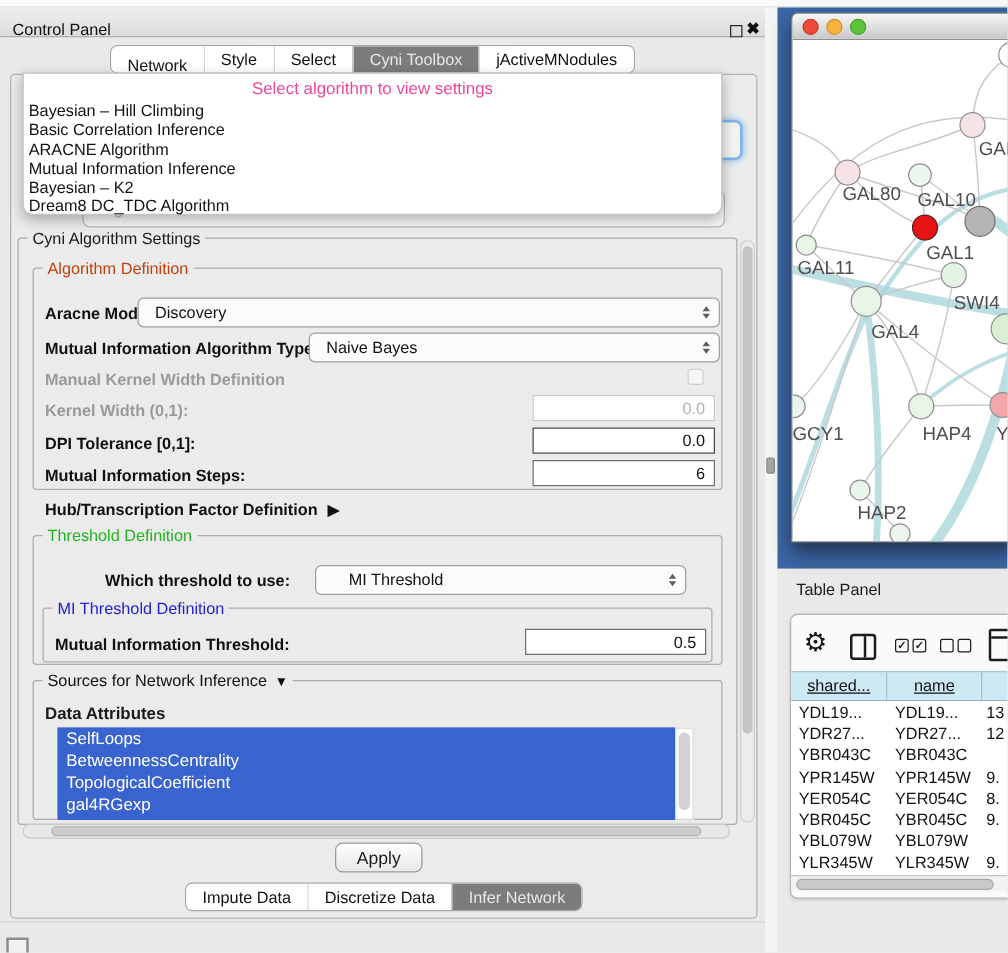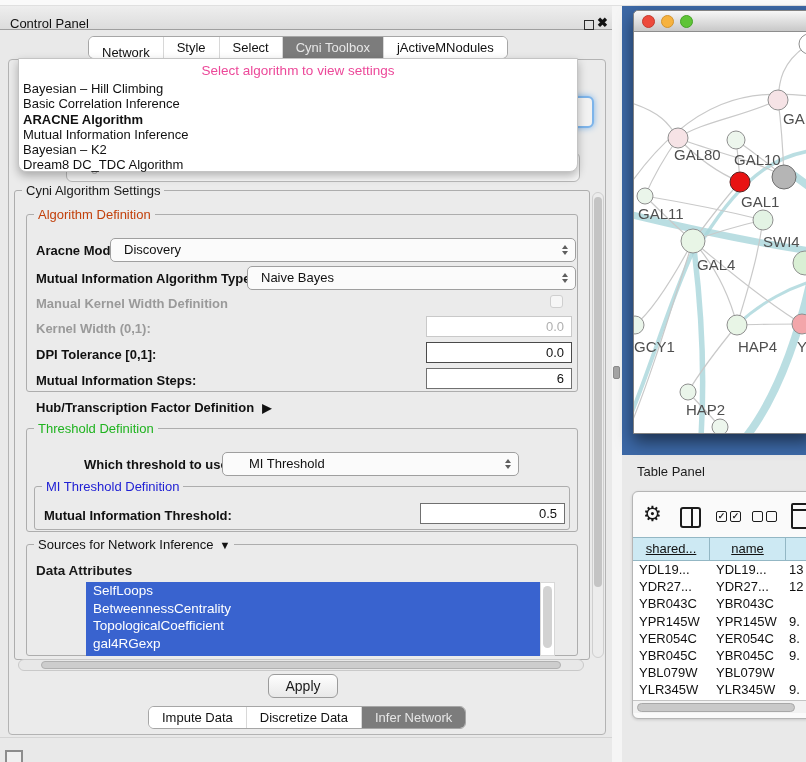--- a/index.html
+++ b/index.html
@@ -39,21 +39,21 @@
   #algo-popup {
     left:18px; top:58px; width:560px; height:114px;
     background:#ffffff; border:1px solid #c4c4c4;
     border-radius:0 0 8px 8px;
     box-shadow:0 4px 10px rgba(0,0,0,0.28);
     z-index:50;
   }
   #popup-hint { width:100%; text-align:center; margin-top:4px; font-size:13.5px; color:#ec4899; }
   #popup-list { margin-top:3px; }
   .popup-item { font-size:13px; line-height:15.3px; padding-left:4px; color:#111; }
-  .popup-item-selected { font-weight:bold; }
+  .popup-item-selected { font-weight:normal; }
 
   
   #hidden-combo {
     left:66px; top:152px; width:514px; height:30px;
     background:#f7f7f7; border:1px solid #b9b9b9; border-radius:6px;
     z-index:10; font-size:13px; color:#b5b5b5; line-height:28px; padding-left:24px;
     overflow:hidden;
   }
   #hidden-combo-glow {
     left:560px; top:96px; width:34px; height:32px;
@@ -91,21 +91,21 @@
   #dpi-field { border:1px solid #4a4a4a; }
   #steps-field { border:1px solid #707070; }
   #mithr-field { border:1px solid #707070; }
   #manual-checkbox { position:absolute; width:13px; height:13px; border:1px solid #cfcfcf; border-radius:3px; background:#f6f6f6; }
 
   #hub-row { left:36px; top:400px; font-size:13px; font-weight:bold; color:#111; }
   .tri-right-glyph { font-size:12px; margin-left:8px; color:#111; }
   .tri-down-glyph { font-size:11px; margin-left:6px; color:#111; }
 
   #attr-title { left:36px; top:563px; font-size:13.5px; font-weight:bold; }
-  #attr-list { left:46px; top:582px; width:456px; height:74px; overflow:hidden; background:#3963cf;margin-left:40px; }
+  #attr-list { left:46px; top:582px; width:494px; height:74px; overflow:hidden; background:#3963cf; }
   .attr-item { font-size:13.5px; line-height:17.5px; padding-left:7px; color:#ffffff; background:#3963cf; }
   #attr-scrollbar { left:540px; top:582px; width:15px; height:74px; background:#ffffff; border:1px solid #d8d8d8; }
   #attr-scroll-thumb { position:absolute; left:2px; top:3px; width:9px; height:62px; background:#d2d2d2; border-radius:5px; }
   #settings-hscroll { left:18px; top:659px; width:566px; height:12px; background:#e8e8e8; border:1px solid #c9c9c9; border-radius:6px; }
   #settings-hscroll-thumb { position:absolute; left:22px; top:1px; width:520px; height:8px; background:#cdcdcd; border:1px solid #b0b0b0; border-radius:4px; }
 
   #apply-btn { left:268px; top:674px; width:70px; height:24px; background:linear-gradient(#fefefe,#e8e8e8); border:1px solid #9b9b9b; border-radius:6px; font-size:14px; text-align:center; line-height:22px; }
 
   #bottom-tabstrip { left:148px; top:706px; height:23px; display:flex; background:#fff; border:1px solid #a6a6a6; border-radius:6px; overflow:hidden; }
 
@@ -249,21 +249,21 @@
 <div class="field" id="steps-field" style="left:426px; top:368px; width:146px; height:21px;">6</div>
 
 <div class="abs" id="hub-row">
   <span>Hub/Transcription Factor Definition</span><span class="tri-right-glyph">▶</span>
 </div>
 
 <div class="group" id="threshold-group"></div>
 <div class="legend" id="threshold-legend">Threshold Definition</div>
 
 <div class="blabel" style="left:84px; top:457px;">Which threshold to use:</div>
-<div class="combo" style="left:222px; top:452px; width:297px; height:24px;padding-left:26px;">
+<div class="combo" style="left:252px; top:452px; width:297px; height:24px;padding-left:26px;">
   <span>MI Threshold</span>
   <span class="spin">
       <span class="tri-up"></span>
       <span class="tri-down"></span>
     </span>
 </div>
 
 <div class="group" id="mithr-group"></div>
 <div class="legend" id="mithr-legend">MI Threshold Definition</div>
 <div class="blabel" style="left:44px; top:508px;">Mutual Information Threshold:</div>

